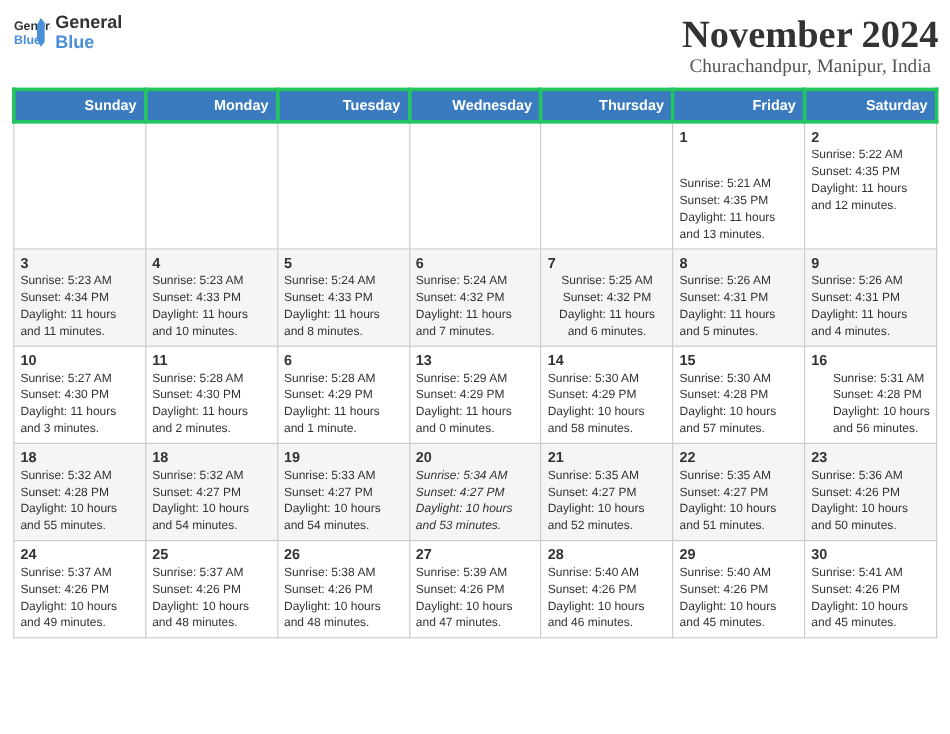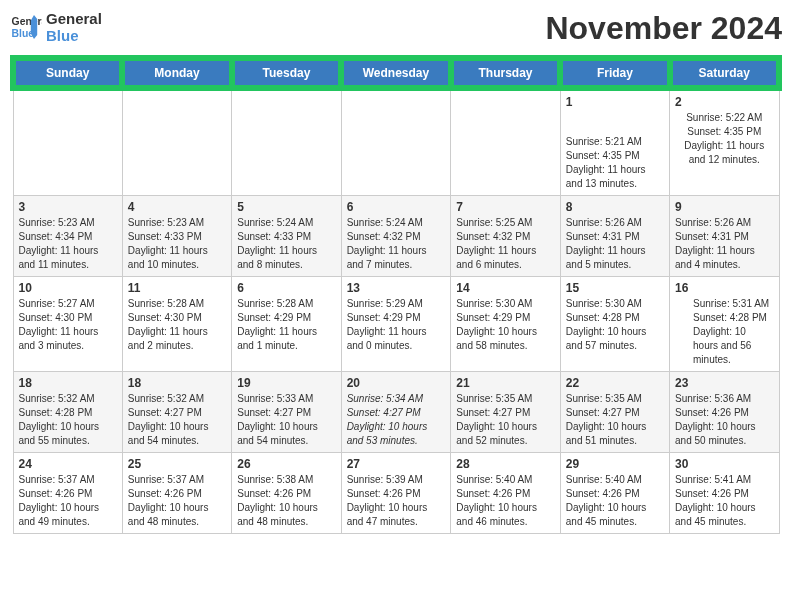--- a/index.html
+++ b/index.html
@@ -20,42 +20,43 @@
       display: flex;
       align-items: center;
     }
     .logo-icon {
       width: 32px;
       height: 32px;
       margin-right: 4px;
     }
     .title-section {
       text-align: center;
+      font-family: Liberation Serif, serif;
     }
     .month-title {
       font-size: 32px;
       font-weight: bold;
       color: #333;
     }
     .location-title {
       font-size: 16px;
       color: #555;
     }
     .calendar {
       width: 100%;
       border-collapse: collapse;
     }
     .calendar th {
       background: #3a7bbf;
       color: #fff;
       font-size: 12px;
       font-weight: bold;
-      text-align: center;
+      text-align: right;
       padding: 5px 6px;
-      border: 6px solid #22c55e;
+      border: 3px solid #22c55e;
     }
     .calendar td {
       vertical-align: top;
       border: 1px solid #ccc;
       padding: 4px 5px;
       font-size: 10px;
       color: #333;
       width: 110px;
       min-height: 80px;
     }
@@ -90,20 +91,21 @@
       <text x="2" y="32" font-size="13" font-weight="bold" fill="#4a90d9">Blue</text>
       <polygon points="30,5 38,15 34,10 34,30 38,25 30,35 26,28 26,12" fill="#4a90d9"></polygon>
     </svg>
     <div>
       <div style="font-size:15px;font-weight:bold;color:#333;">General</div>
       <div style="font-size:15px;font-weight:bold;color:#4a90d9;">Blue</div>
     </div>
   </div>
   <div class="title-section">
     <div class="month-title">November 2024</div>
+    <div class="location-title">Churachandpur, Manipur, India</div>
   </div>
 </div>
 
 <table class="calendar">
   <thead>
     <tr>
     <th>Sunday</th>
         <th>Monday</th>
         <th>Tuesday</th>
         <th>Wednesday</th>
@@ -120,21 +122,21 @@
         <td class="empty-cell"></td>
         <td class="empty-cell"></td>
         <td>
           <span class="day-num">1</span>
           <div class="day-info" style="white-space: pre-line; margin-top: 26px;">Sunrise: 5:21 AM
 Sunset: 4:35 PM
 Daylight: 11 hours and 13 minutes.</div>
         </td>
         <td>
           <span class="day-num">2</span>
-          <div class="day-info" style="white-space: pre-line; text-align: center;">Sunrise: 5:22 AM
+          <div class="day-info" style="white-space: pre-line;">Sunrise: 5:22 AM
 Sunset: 4:35 PM
 Daylight: 11 hours and 12 minutes.</div>
         </td>
       </tr>
       <tr>
         <td>
           <span class="day-num">3</span>
           <div class="day-info" style="white-space: pre-line;">Sunrise: 5:23 AM
 Sunset: 4:34 PM
 Daylight: 11 hours and 11 minutes.</div>
@@ -152,21 +154,21 @@
 Daylight: 11 hours and 8 minutes.</div>
         </td>
         <td>
           <span class="day-num">6</span>
           <div class="day-info" style="white-space: pre-line;">Sunrise: 5:24 AM
 Sunset: 4:32 PM
 Daylight: 11 hours and 7 minutes.</div>
         </td>
         <td>
           <span class="day-num">7</span>
-          <div class="day-info" style="white-space: pre-line;">Sunrise: 5:25 AM
+          <div class="day-info" style="white-space: pre-line; text-align: center;">Sunrise: 5:25 AM
 Sunset: 4:32 PM
 Daylight: 11 hours and 6 minutes.</div>
         </td>
         <td>
           <span class="day-num">8</span>
           <div class="day-info" style="white-space: pre-line;">Sunrise: 5:26 AM
 Sunset: 4:31 PM
 Daylight: 11 hours and 5 minutes.</div>
         </td>
         <td>

